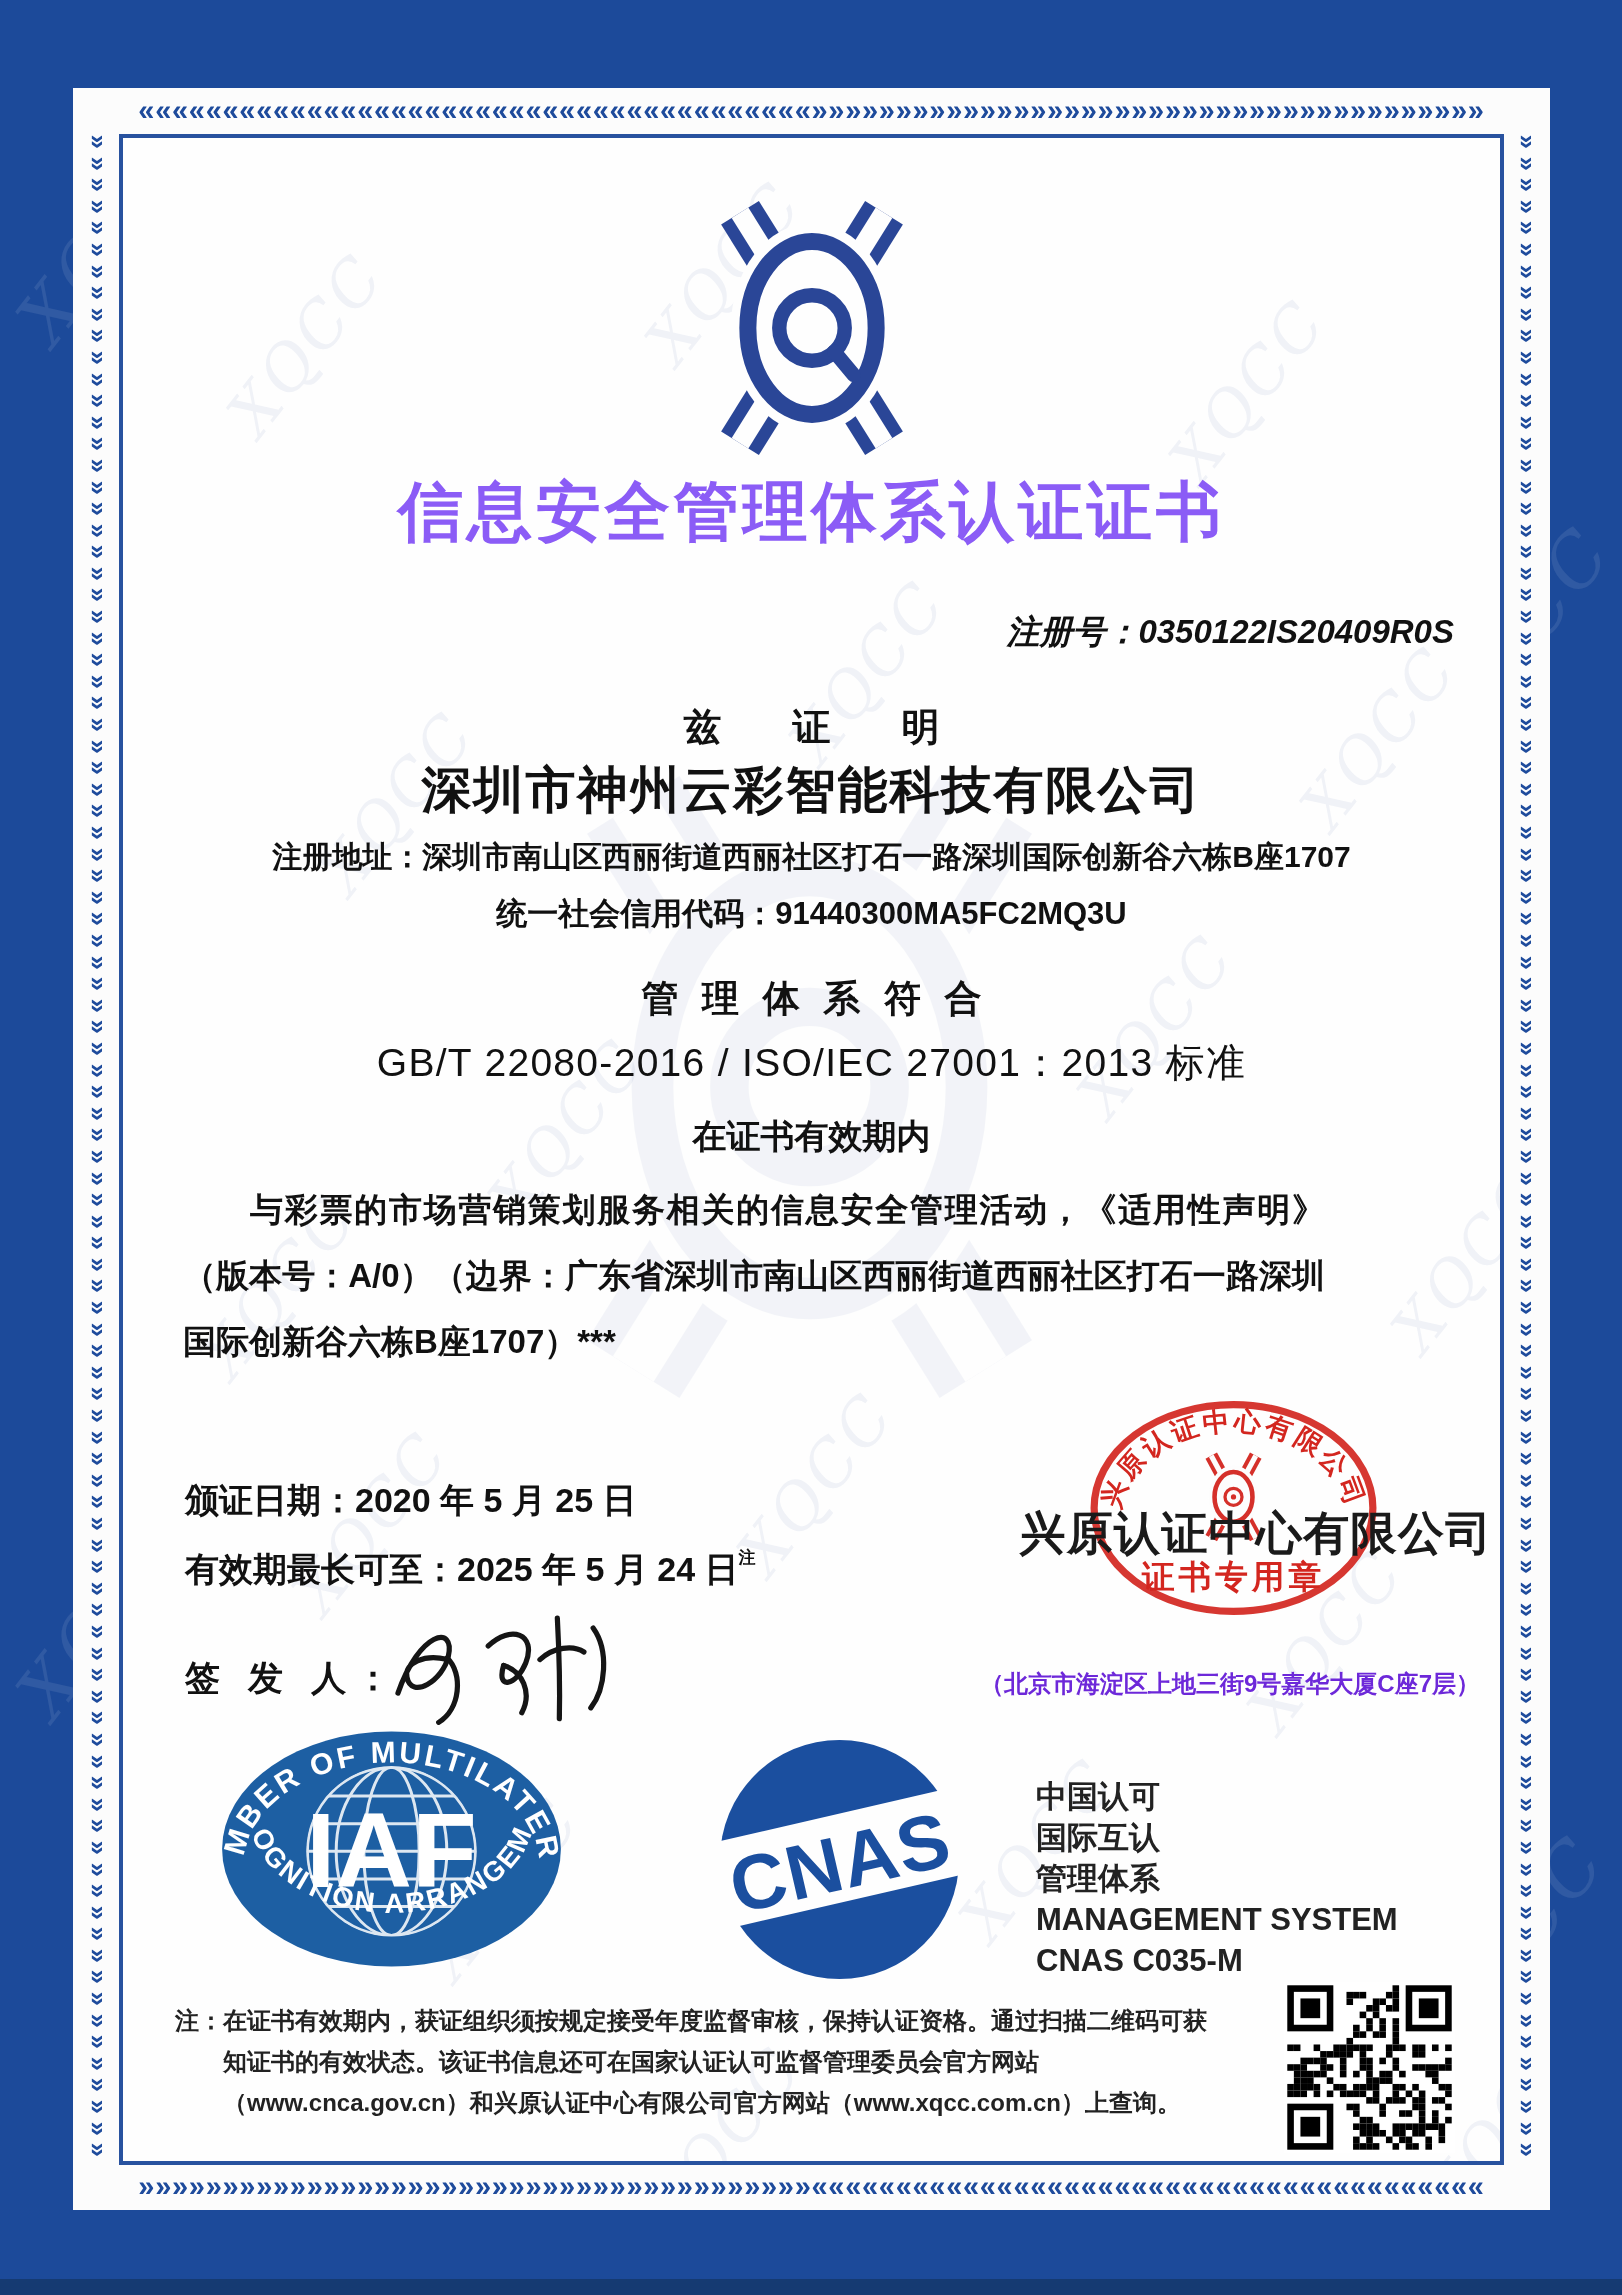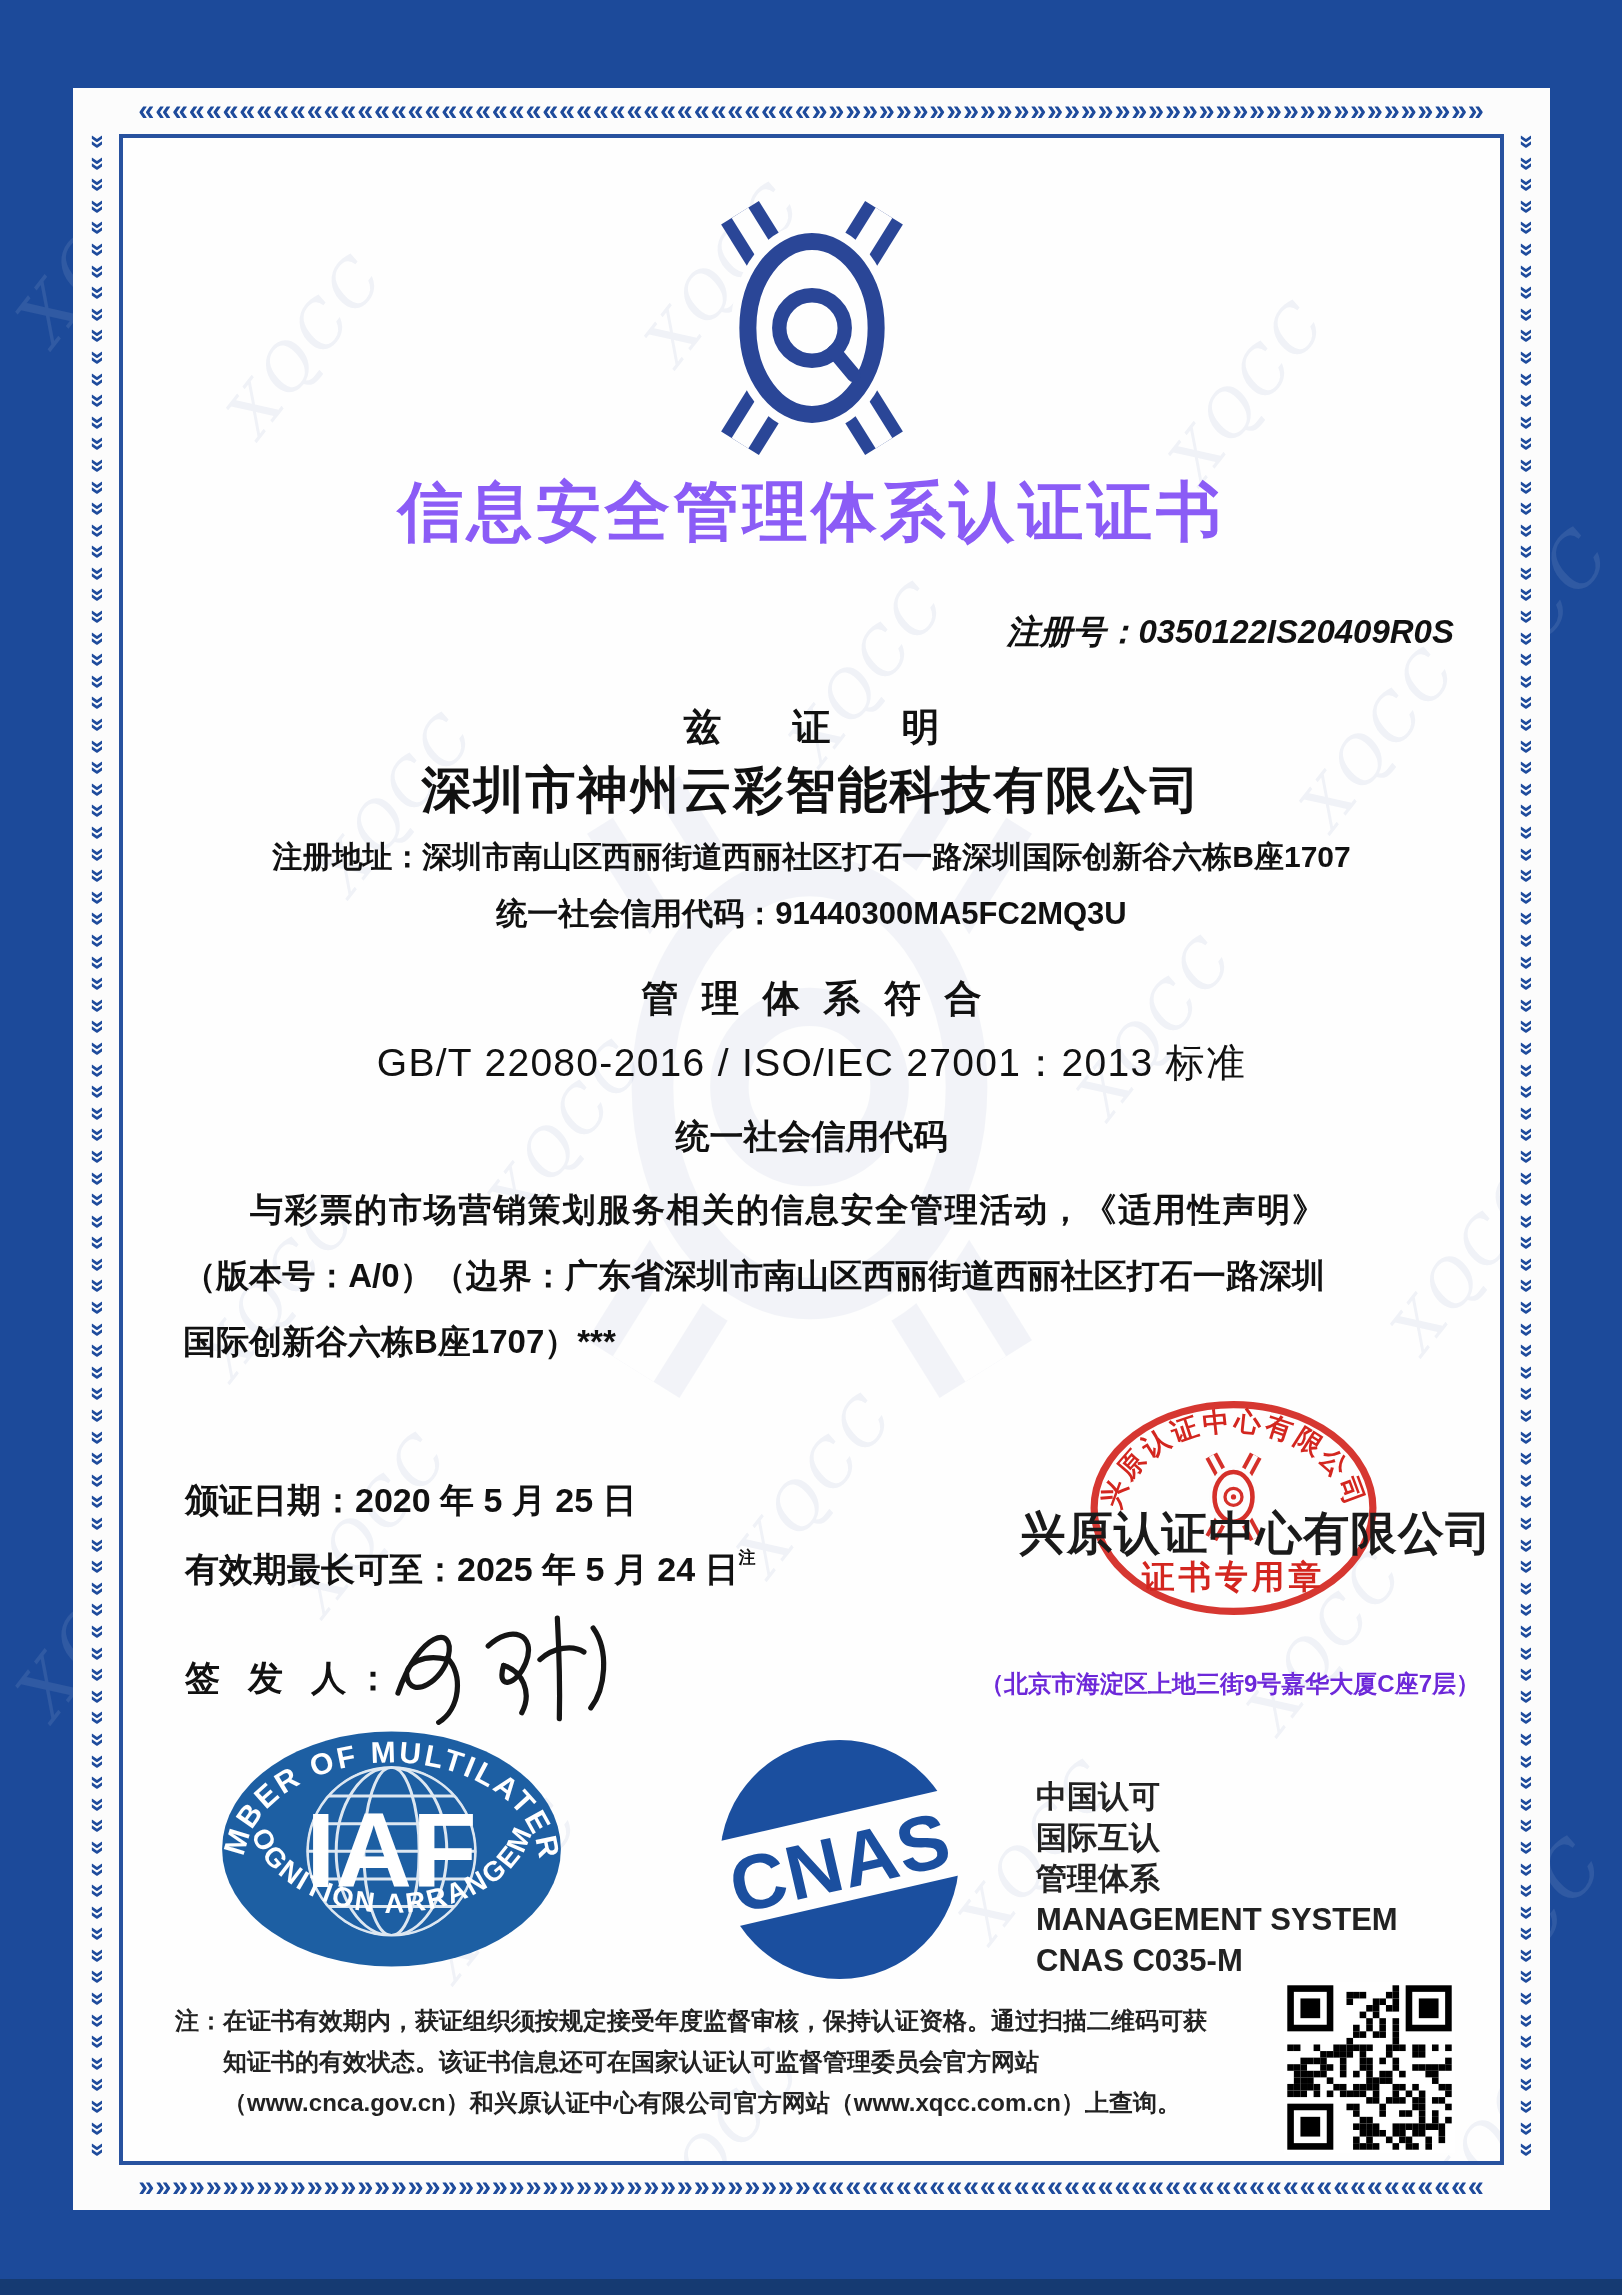--- a/index.html
+++ b/index.html
@@ -311,21 +311,21 @@
     <div class="block center hereby">兹证明</div>
 
     <div class="block center addr"><span>注册地址：</span><span>深圳市南山区西丽街道西丽社区打石一路深圳国际创新谷六栋B座1707</span></div>
 
     <div class="block center credit"><span>统一社会信用代码：</span><span>91440300MA5FC2MQ3U</span></div>
 
     <div class="block center conform">管理体系符合</div>
 
     <div class="block center standard">GB/T 22080-2016 / ISO/IEC 27001：2013 标准</div>
 
-    <div class="block center scope-head">统一社会信用代码</div>
+    <div class="block center scope-head">在证书有效期内</div>
 
     <div class="block scope">与彩票的市场营销策划服务相关的信息安全管理活动，《适用性声明》（版本号：A/0）（边界：广东省深圳市南山区西丽街道西丽社区打石一路深圳国际创新谷六栋B座1707）***</div>
 
     <div class="block issue"><span>颁证日期：</span><span>2020 年 5 月 25 日</span></div>
 
     <div class="block valid"><span>有效期最长可至：</span><span>2025 年 5 月 24 日</span><sup>注</sup></div>
 
     <div class="block signer">签 发 人：</div>
 
     <svg class="sig" width="249" height="137" viewBox="0 0 380 210">

